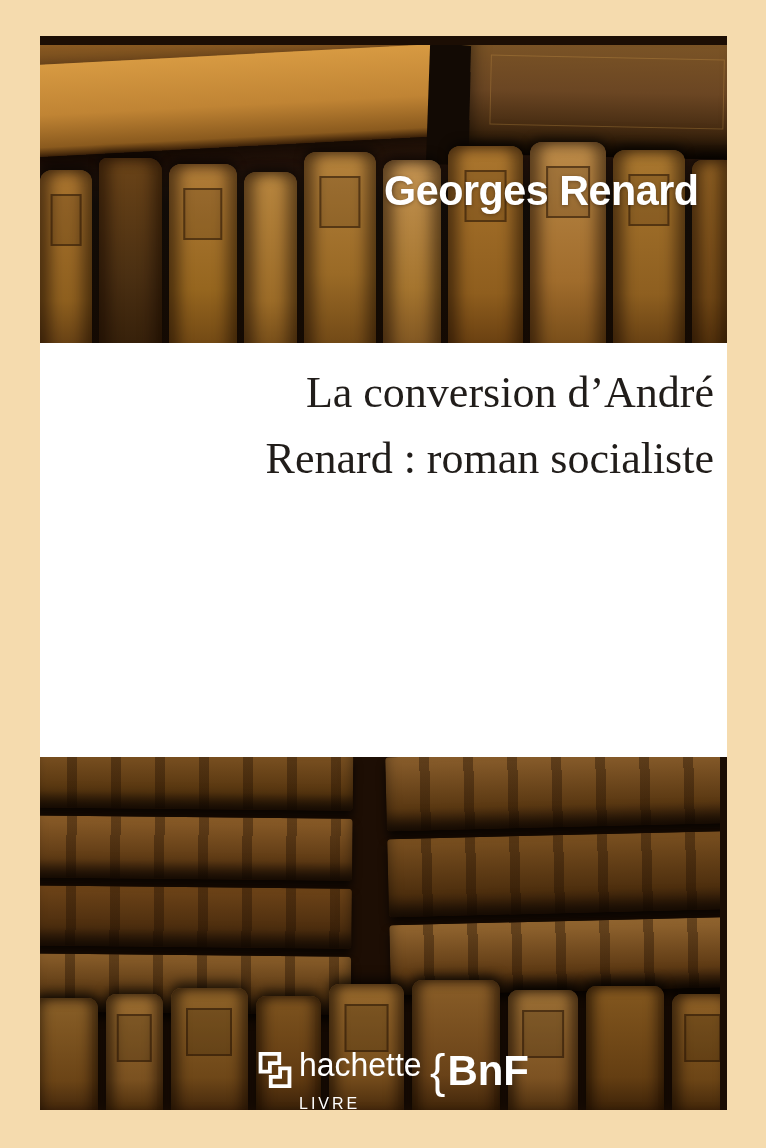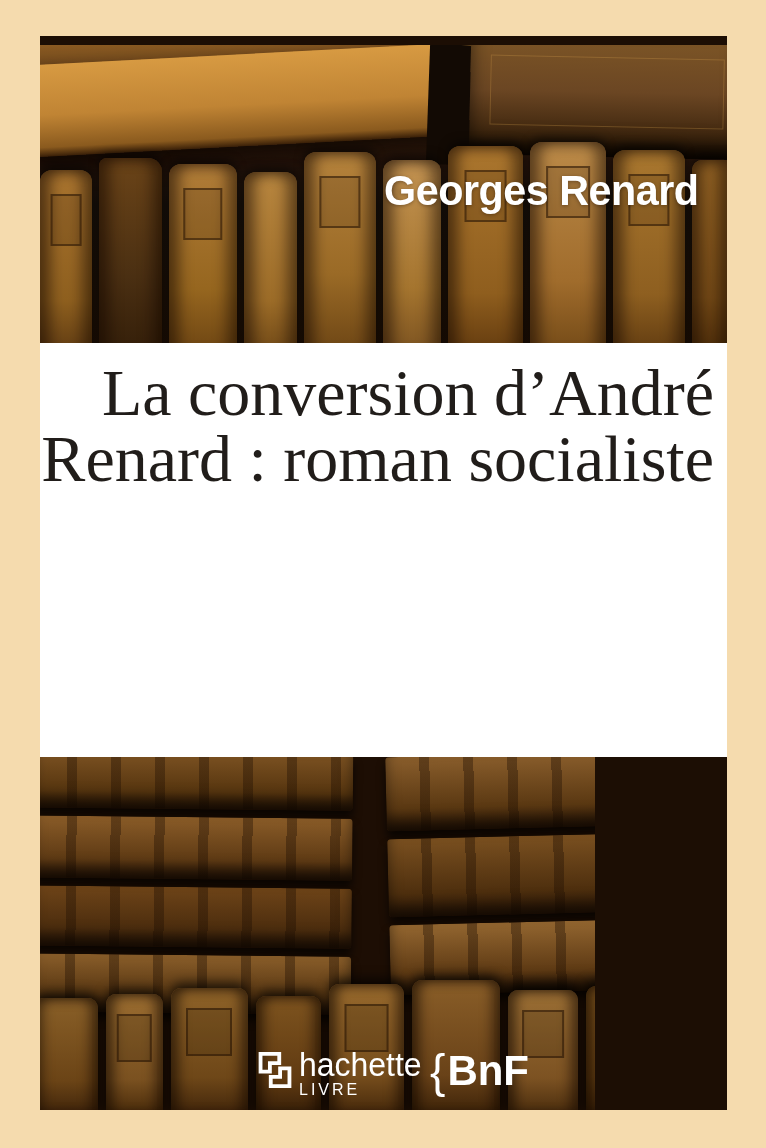--- a/index.html
+++ b/index.html
@@ -114,32 +114,32 @@
     left: 0; top: 307px;
     width: 687px;
     height: 414px;
     background: #ffffff;
     box-sizing: border-box;
     padding: 17px 13px 0 0;
   }
   .title {
     font-family: "Liberation Serif", serif;
     font-weight: normal;
-    font-size: 66px;
+    font-size: 44px;
     line-height: 66px;
     color: #211d1a;
     text-align: right;
     white-space: nowrap;
   }
 
   
   .photo-bottom {
     position: absolute;
     left: 0; top: 721px;
-    width: 555px;
+    width: 680px;
     height: 353px;
     overflow: hidden;
     background: #1d0e04;
   }
   .stack-left, .stack-right {
     position: absolute;
     top: -4px;
     display: flex;
     flex-direction: column;
     gap: 8px;
@@ -215,21 +215,21 @@
     font-weight: normal;
     letter-spacing: 0;
     line-height: 32px;
     transform: scaleX(.94);
     transform-origin: left;
   }
   .hachette-sub {
     font-size: 16px;
     letter-spacing: 3px;
     line-height: 17px;
-    margin-top: 1px;
+    margin-top: 15px;
   }
   .bnf-logo {
     position: absolute;
     left: 390px; top: 8px;
     display: flex;
     align-items: center;
     color: #ffffff;
   }
   .bnf-brace {
     font-size: 46px;

